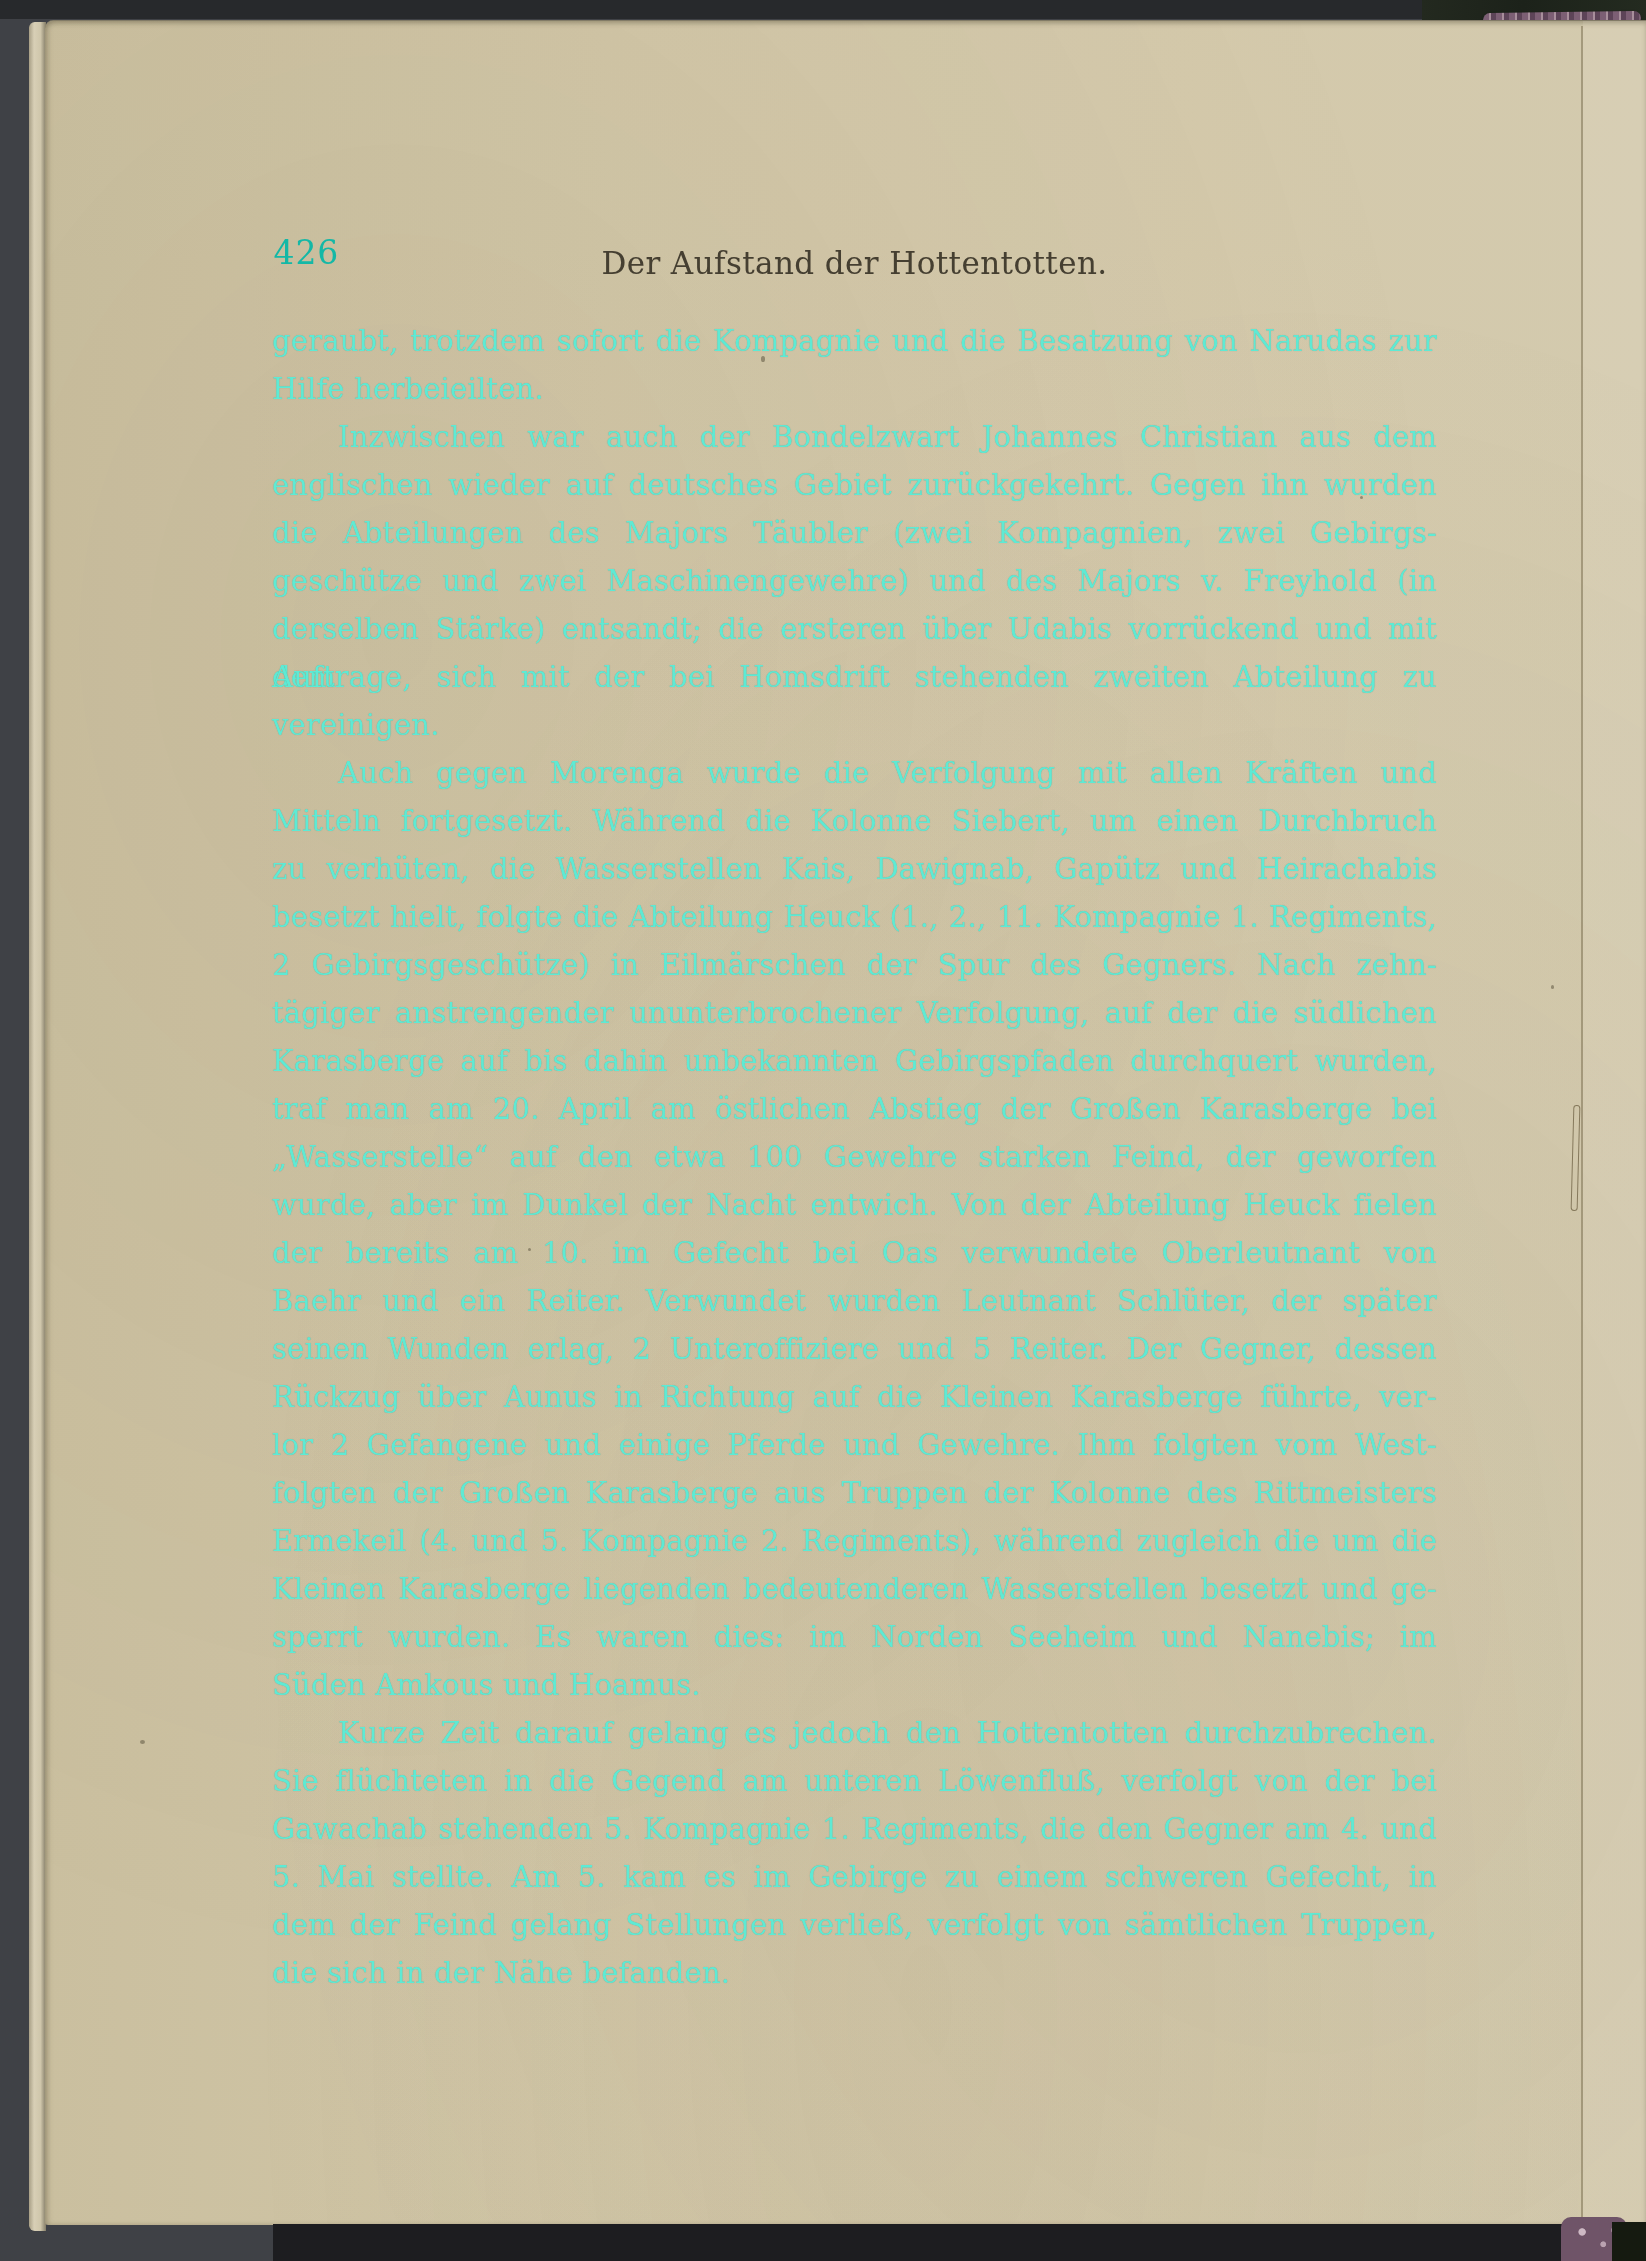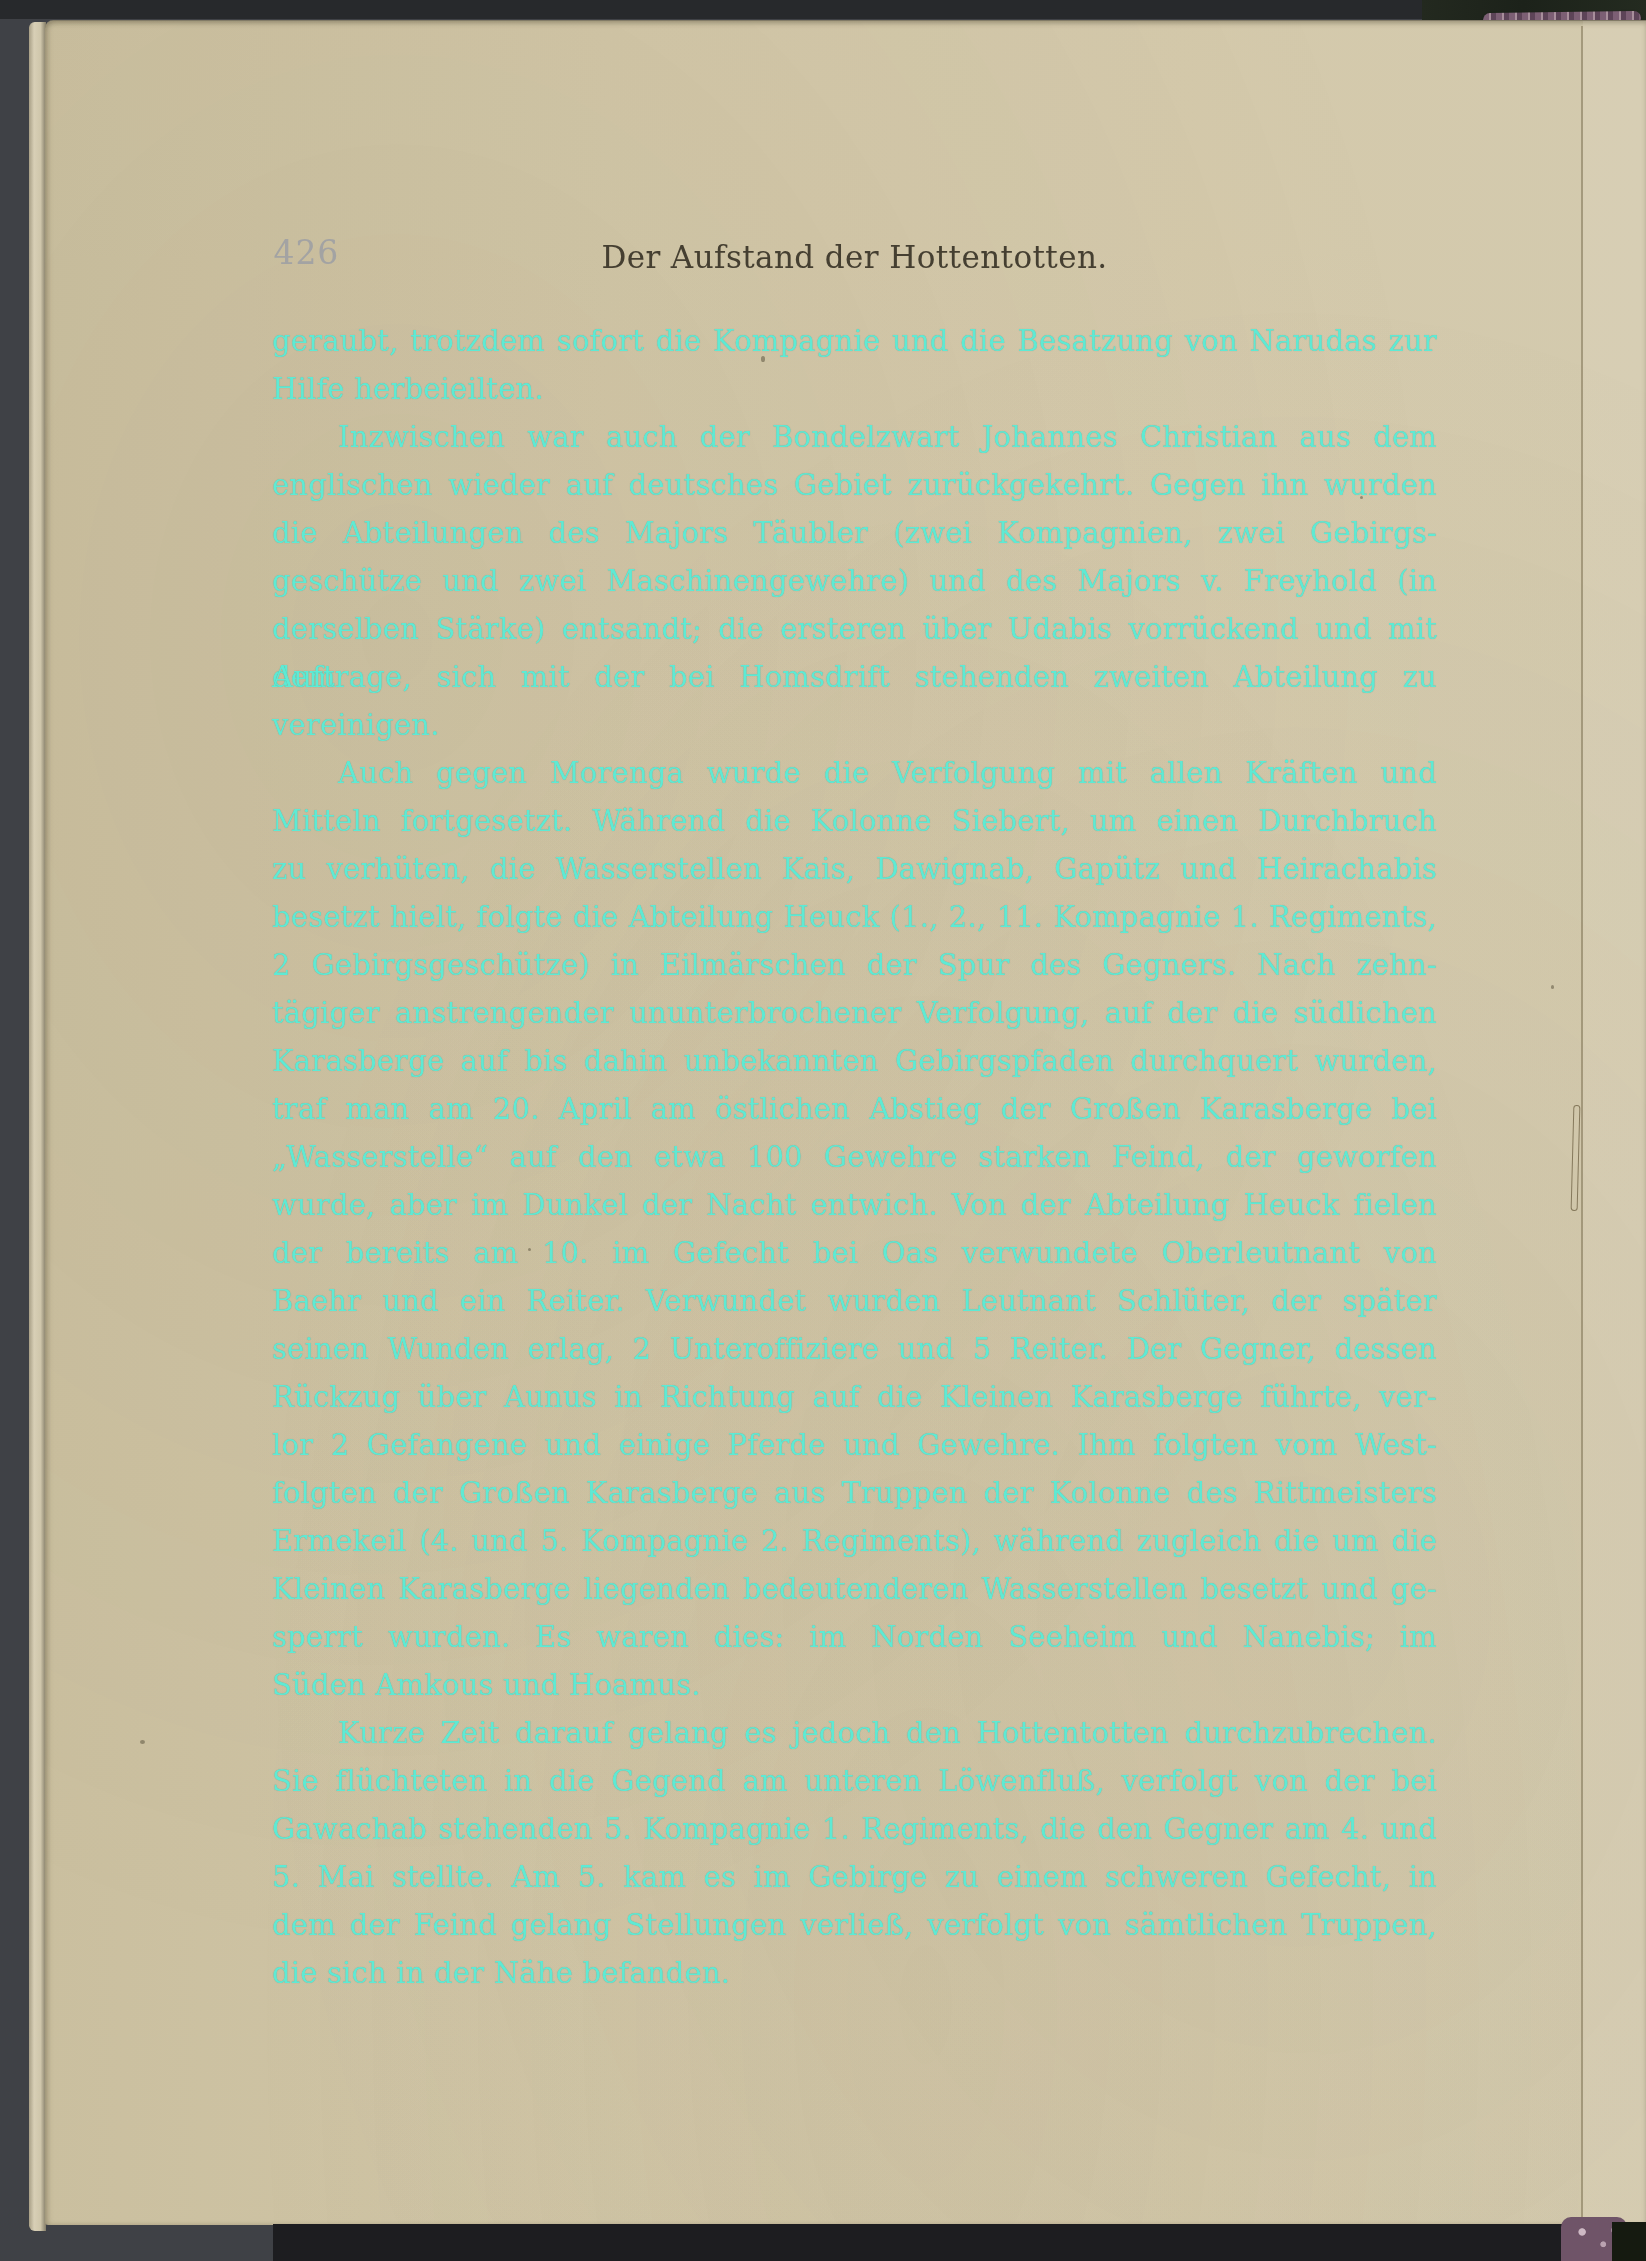--- a/index.html
+++ b/index.html
@@ -58,25 +58,25 @@
       radial-gradient(circle at 80% 30%, #9d8496 0 2.5px, transparent 3.3px),
       #6f5468;
   }
   .corner-fabric { position:absolute; left:1612px; top:2222px; width:35px; height:40px; background:#151a10; }
   
   .speck { position:absolute; border-radius:50%; background:#5f5742; opacity:.55; }
   
   .content { position:absolute; left:272px; top:233px; width:1165px; color:#4b4436; }
   .header-row { position:relative; height:84px; }
   .page-number {
-    position:absolute; left:1.6px; top:0; font-size:33px; letter-spacing:0.8px; color:#a3a3a3;
+    position:absolute; left:1.6px; top:0; font-size:33px; letter-spacing:0.8px; color:#14b8a6;
     font-family:"DejaVu Serif", serif;
   }
   .running-header {
-    position:absolute; left:0; top:6px; width:100%; text-align:center;
+    position:absolute; left:0; top:12px; width:100%; text-align:center;
     font-size:31px; color:#453f31; letter-spacing:0.4px;
   }
   .line {
     height:48px; line-height:48px; font-size:29px; letter-spacing:0.2px;
     text-align:justify; text-align-last:justify; text-justify:inter-word;
     white-space:normal; overflow:visible; color:#5eead4;
     text-shadow:0 0 0.8px rgba(75,68,54,.35);
   }
   .line.pend { text-align:center; text-align-last:left; }
   .line.indent { text-indent:66px; }

